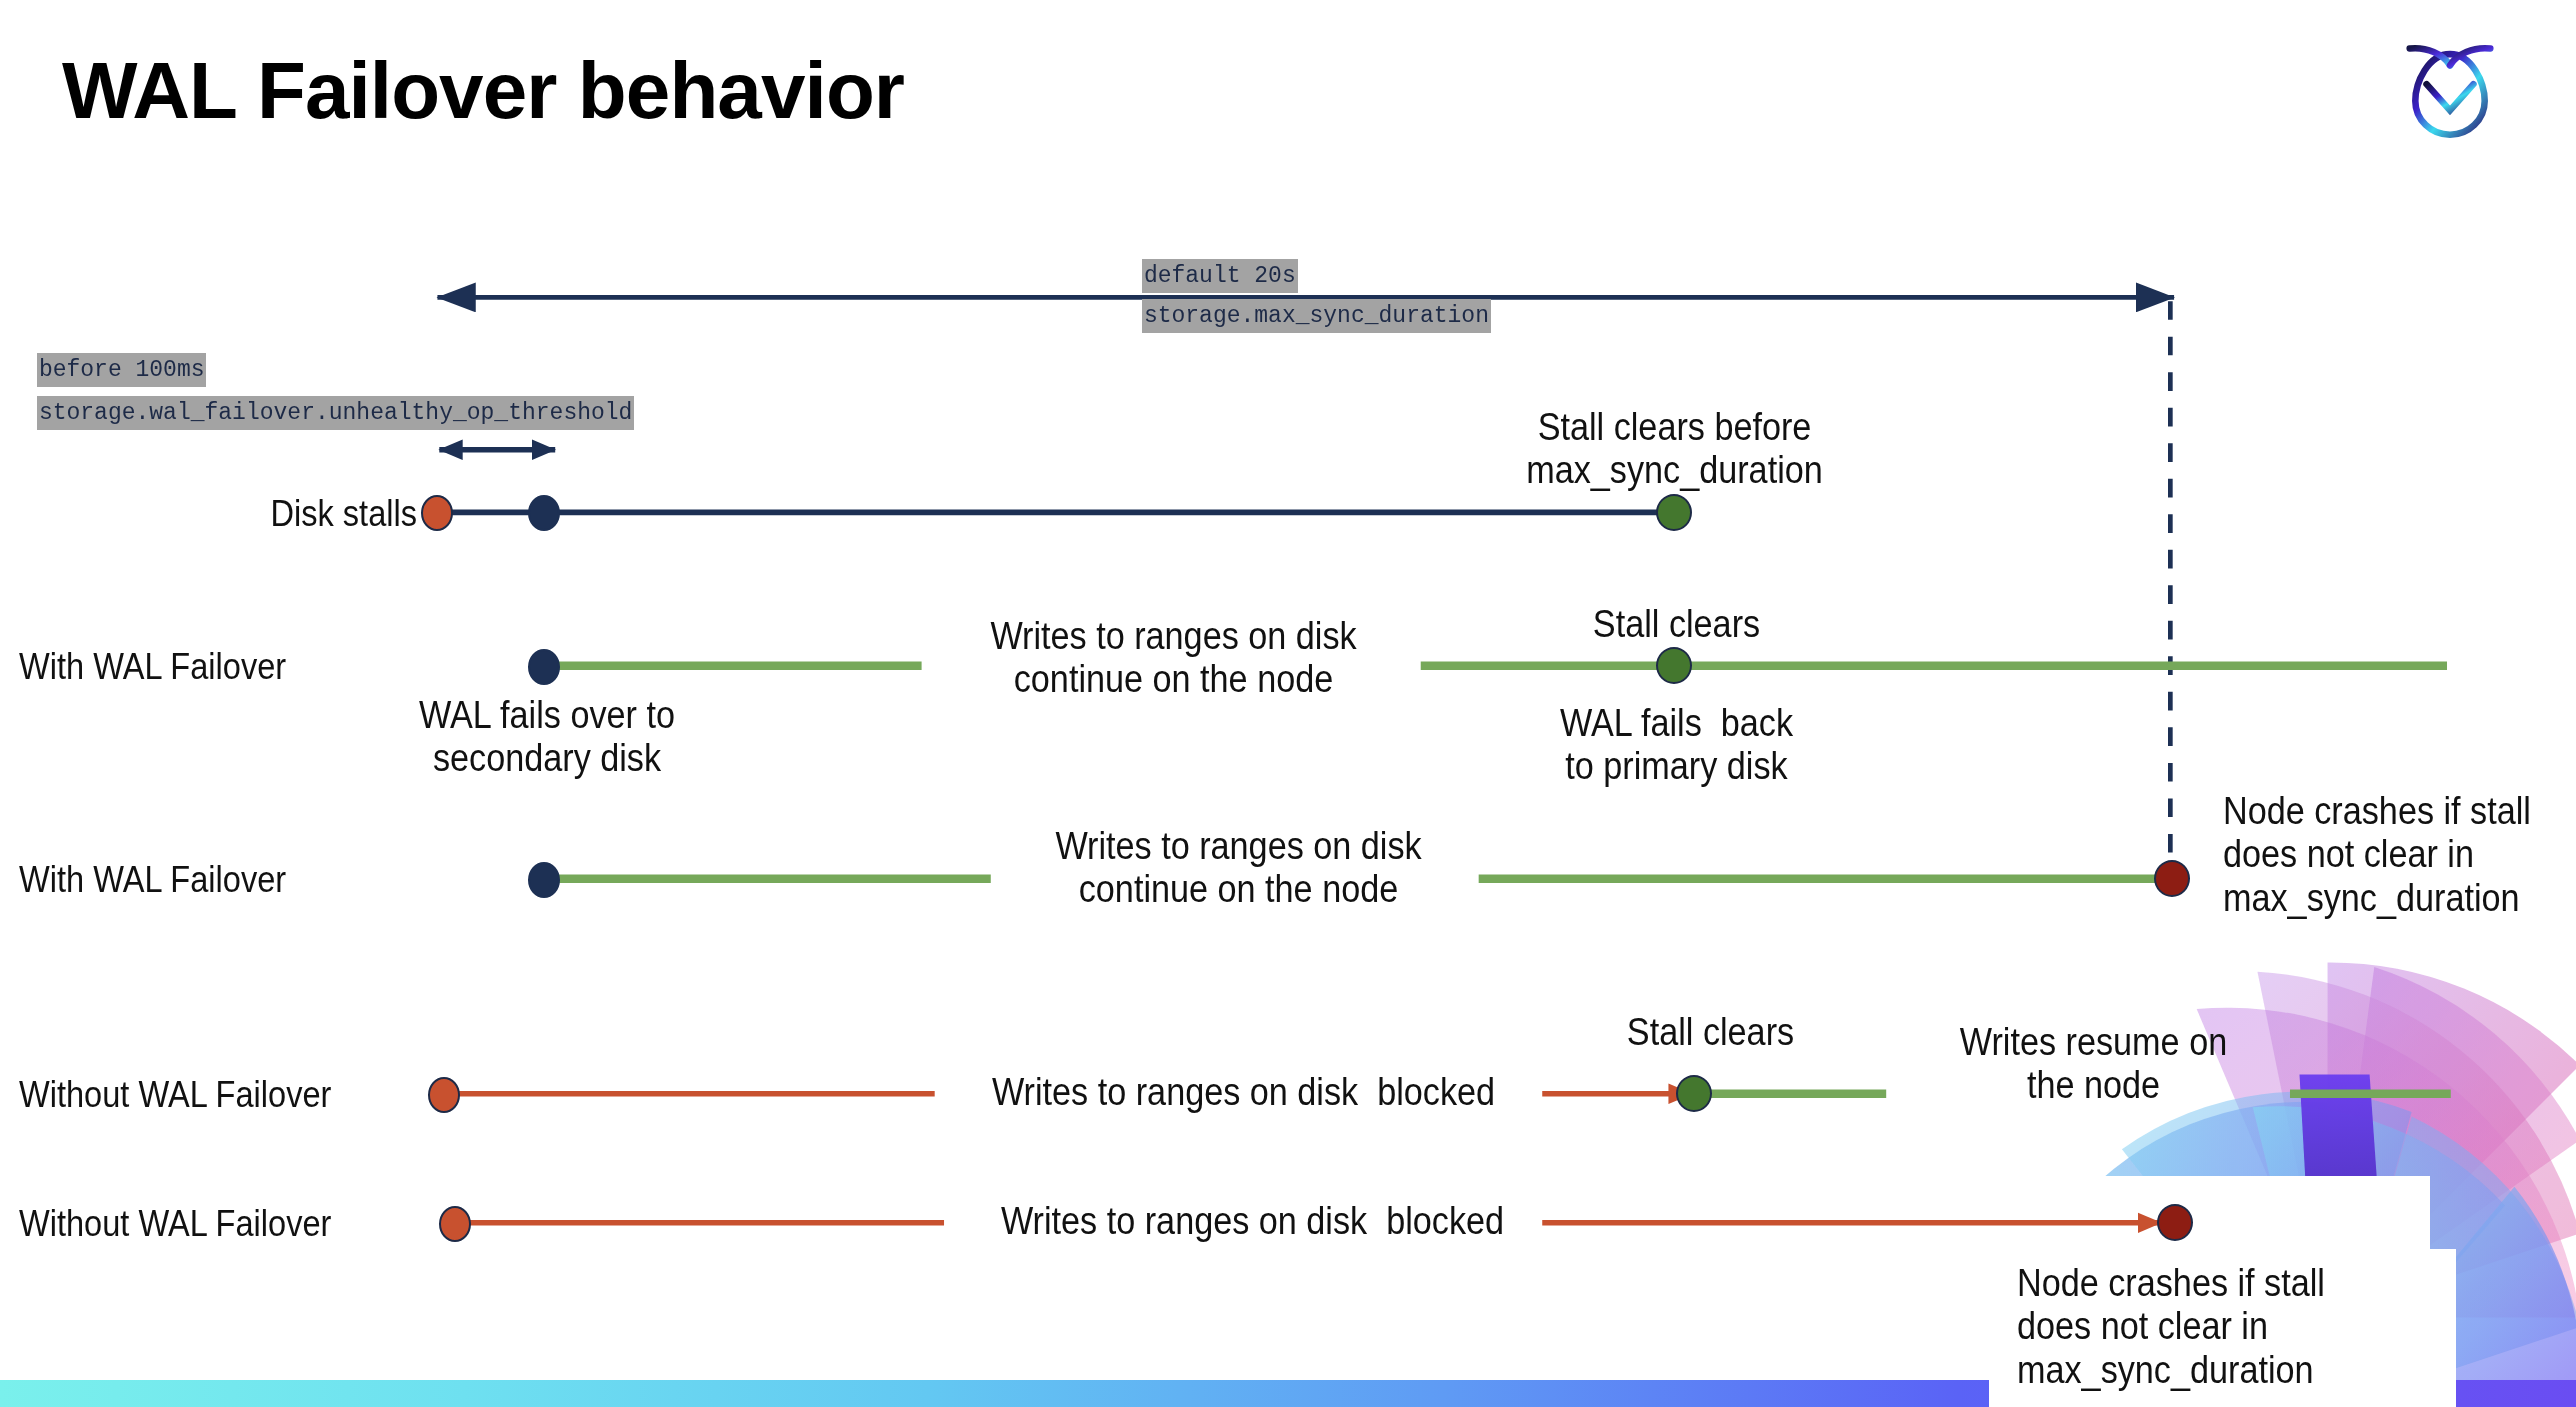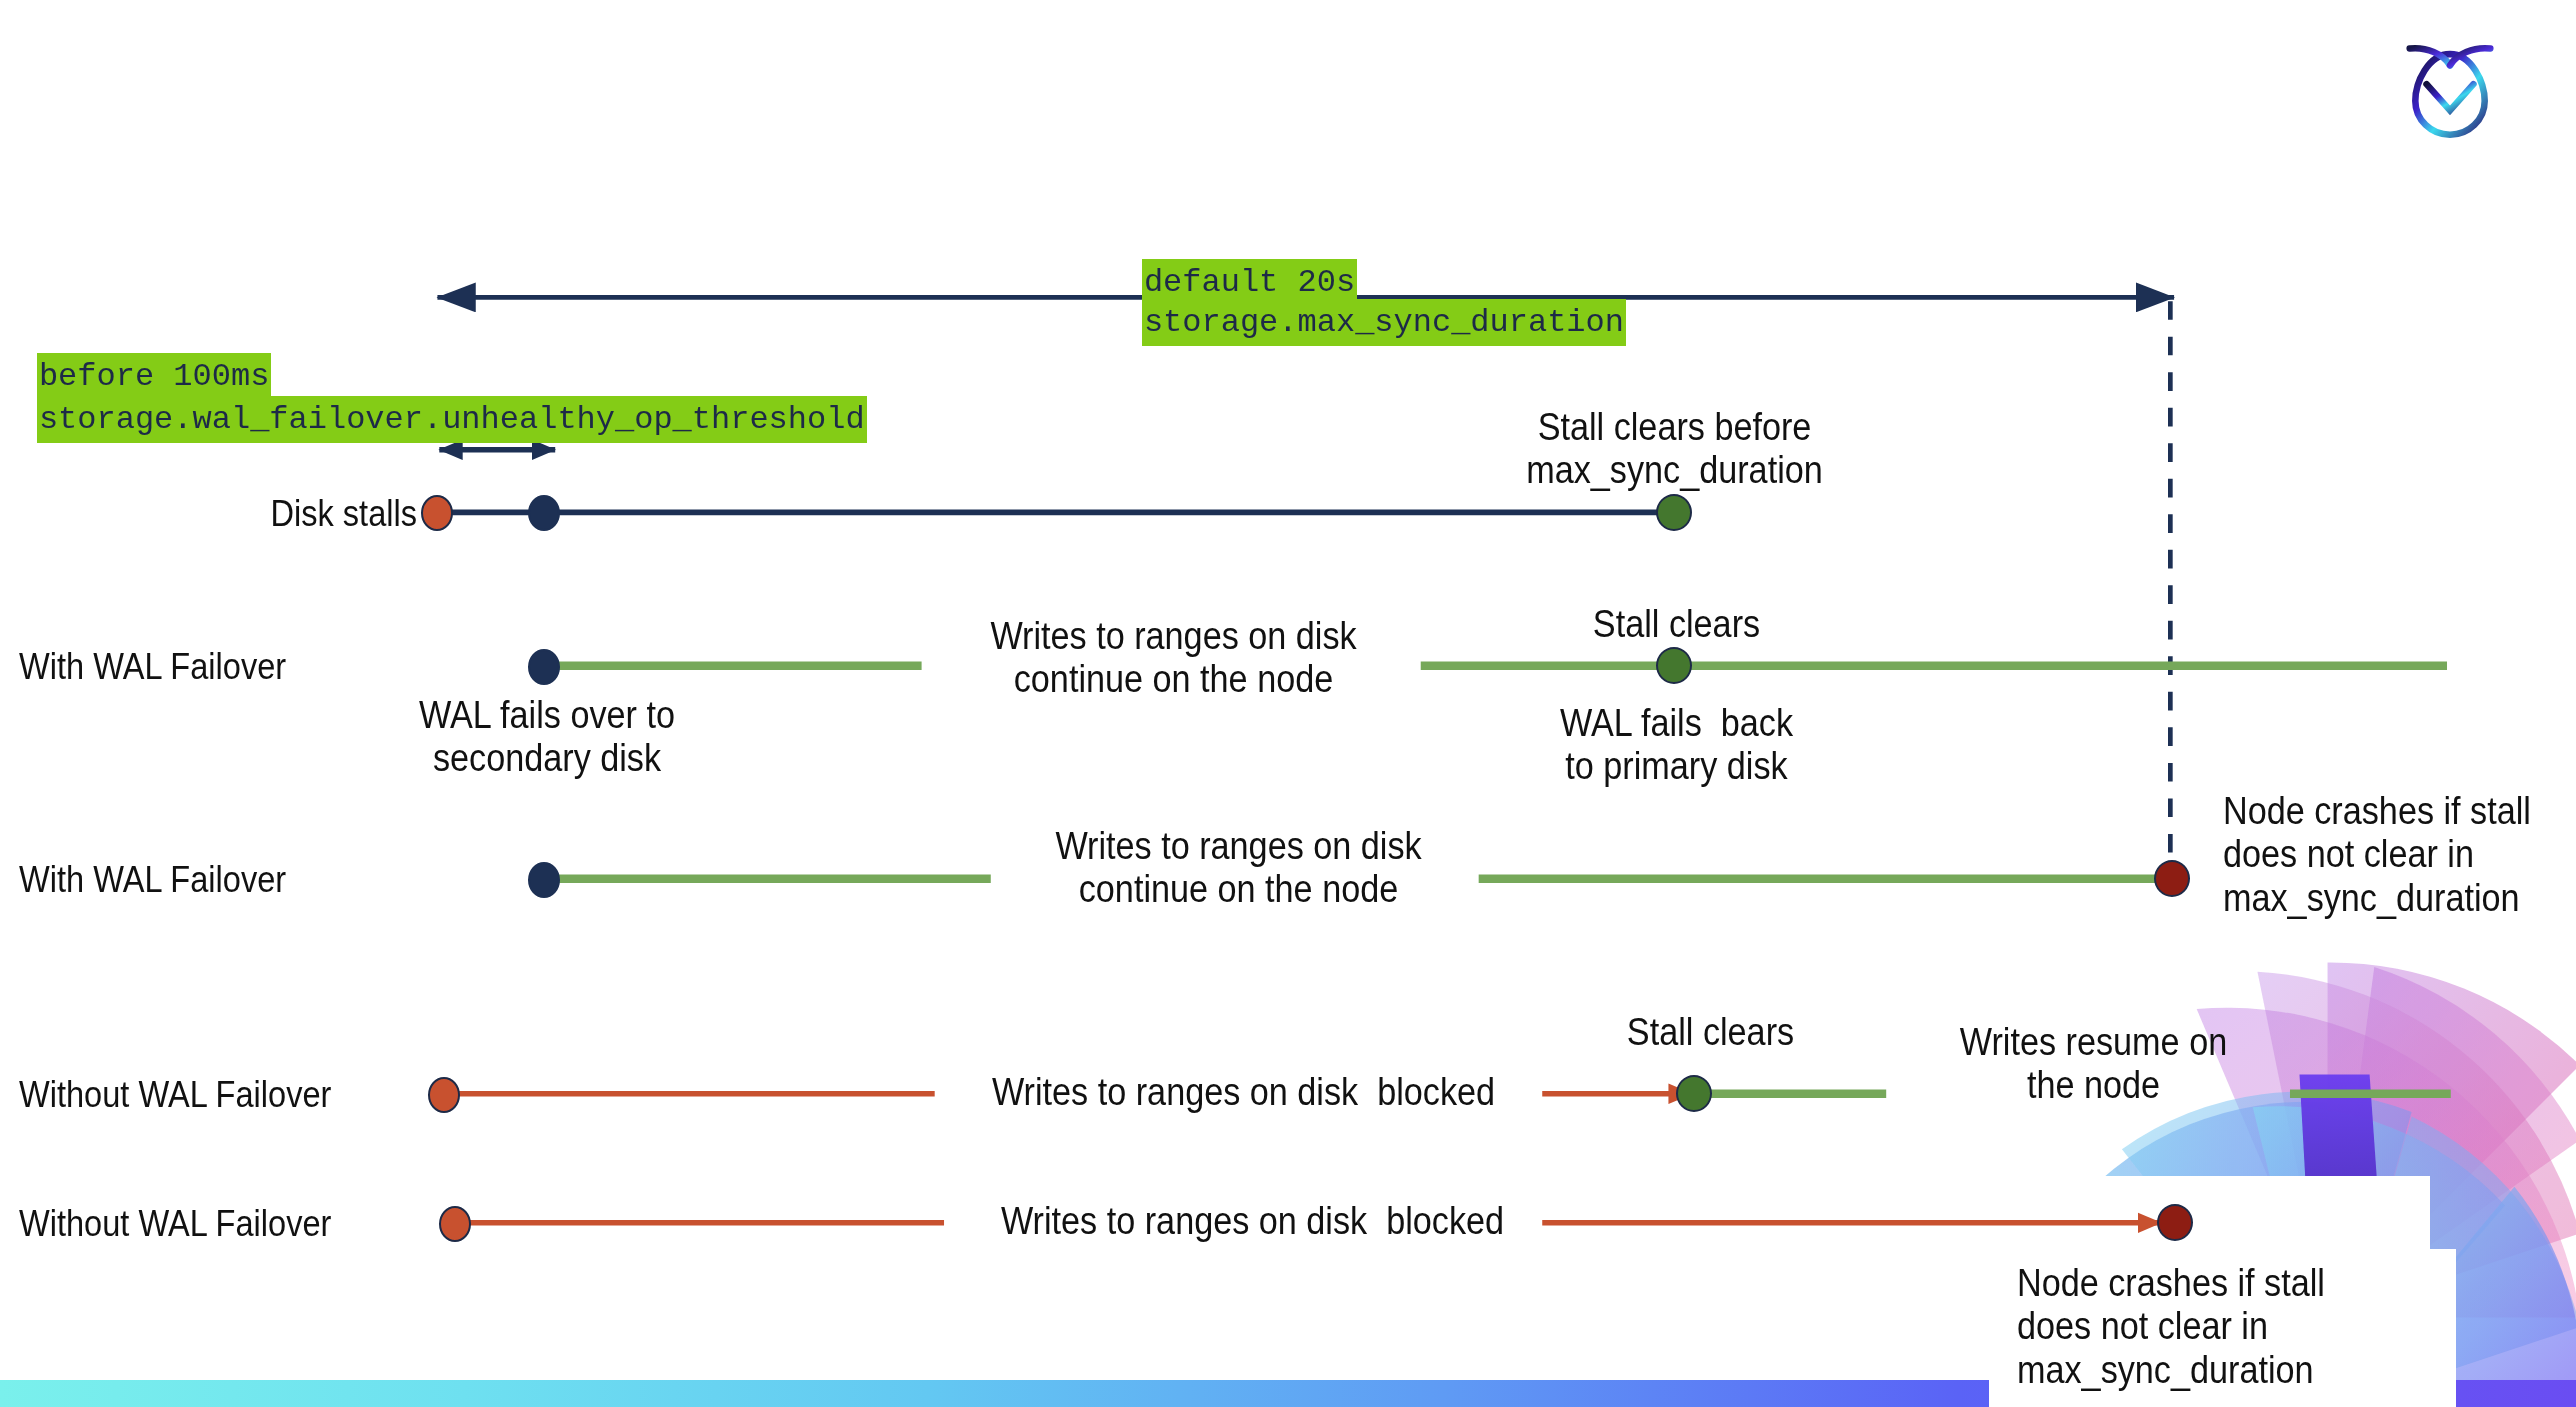--- a/index.html
+++ b/index.html
@@ -35,23 +35,23 @@
   
   .wmask{position:absolute;background:#ffffff;}
 
   
   #vec{position:absolute;left:0;top:0;width:2576px;height:1408px;}
 
   
   .code{
     position:absolute;
     font-family:"Liberation Mono", monospace;
-    font-size:32px;
+    font-size:23px;
     color:#1d2a47;
-    background:#84cc16;
+    background:#a3a3a3;
     white-space:pre;
     line-height:1.42;
     padding:0.9px 1.9px;
   }
 
   
   .rowlabel{
     position:absolute;
     font-family:"Liberation Sans Narrow","Liberation Sans", sans-serif;
     font-size:37px;color:#111111;
@@ -153,20 +153,21 @@
         <stop offset="1" stop-color="#3bd2ee"></stop>
       </linearGradient>
     </defs>
     <path d="M65 30 C42 30 28 60 28 80 C28 100 45 116 65 116 C85 116 102 100 102 80 C102 60 88 30 65 30 Z" fill="none" stroke="url(#lg)" stroke-width="7"></path>
     <path d="M22 24 C40 22 58 30 65 42" fill="none" stroke="url(#lg2)" stroke-width="7" stroke-linecap="round"></path>
     <path d="M108 24 C90 22 72 30 65 42" fill="none" stroke="url(#lg2)" stroke-width="7" stroke-linecap="round"></path>
     <path d="M40 62 L65 90 L90 62" fill="none" stroke="url(#lg)" stroke-width="7" stroke-linecap="round"></path>
     <path d="M65 90 L65 116" fill="none" stroke="url(#lg)" stroke-width="7" stroke-linecap="round"></path>
   </svg>
 
+  <div id="title">WAL Failover behavior</div>
 
   <svg id="vec" viewBox="0 0 2756 1506">
 
     <defs>
       <marker id="navyArrow" markerWidth="14" markerHeight="12" refX="13" refY="6" orient="auto" markerUnits="userSpaceOnUse">
         <path d="M0,0 L14,6 L0,12 Z" fill="#1d3054"></path>
       </marker>
       <marker id="navyArrowStart" markerWidth="14" markerHeight="12" refX="1" refY="6" orient="auto" markerUnits="userSpaceOnUse">
         <path d="M14,0 L0,6 L14,12 Z" fill="#1d3054"></path>
       </marker>

